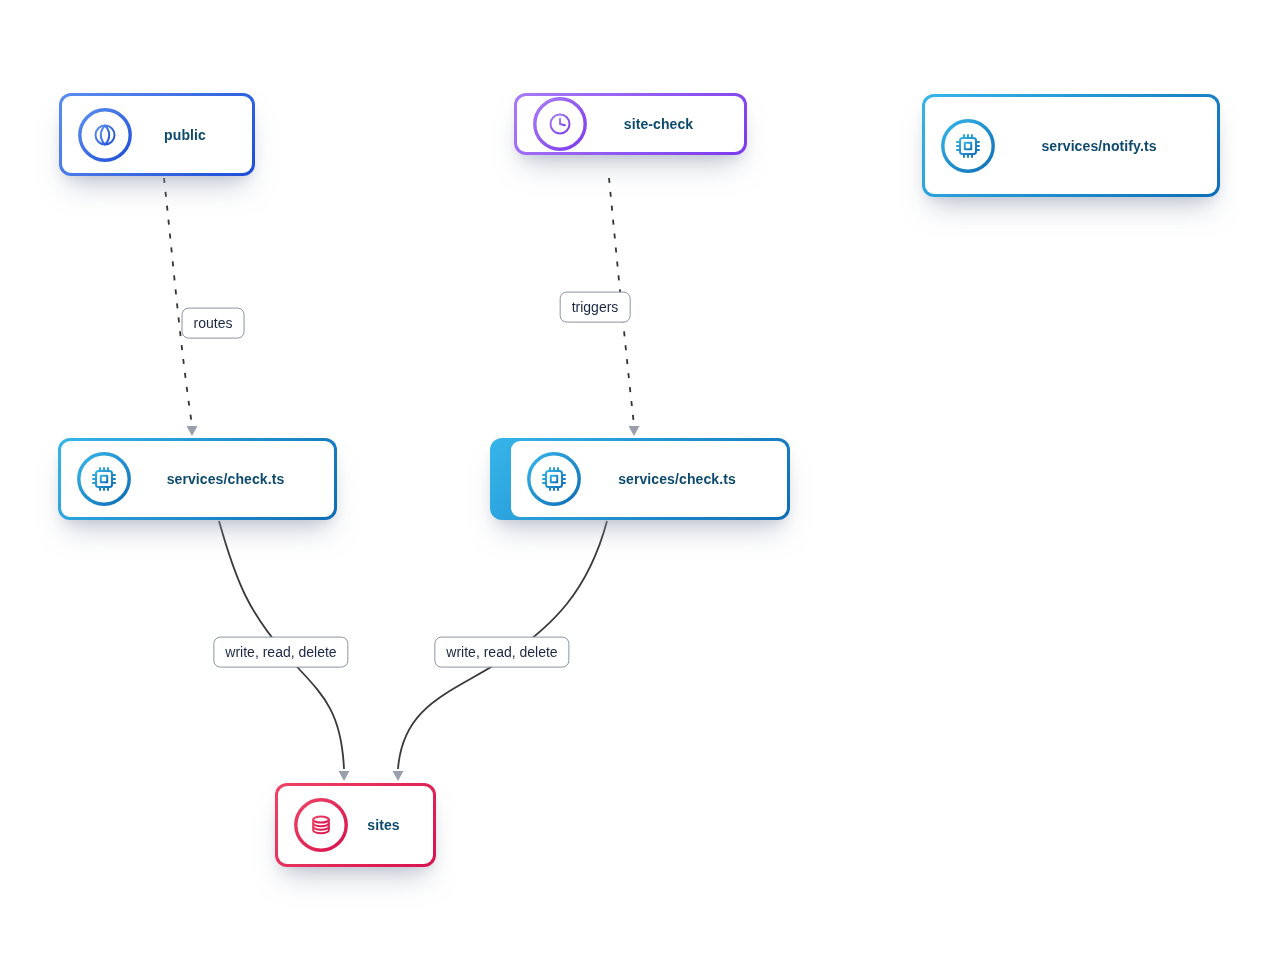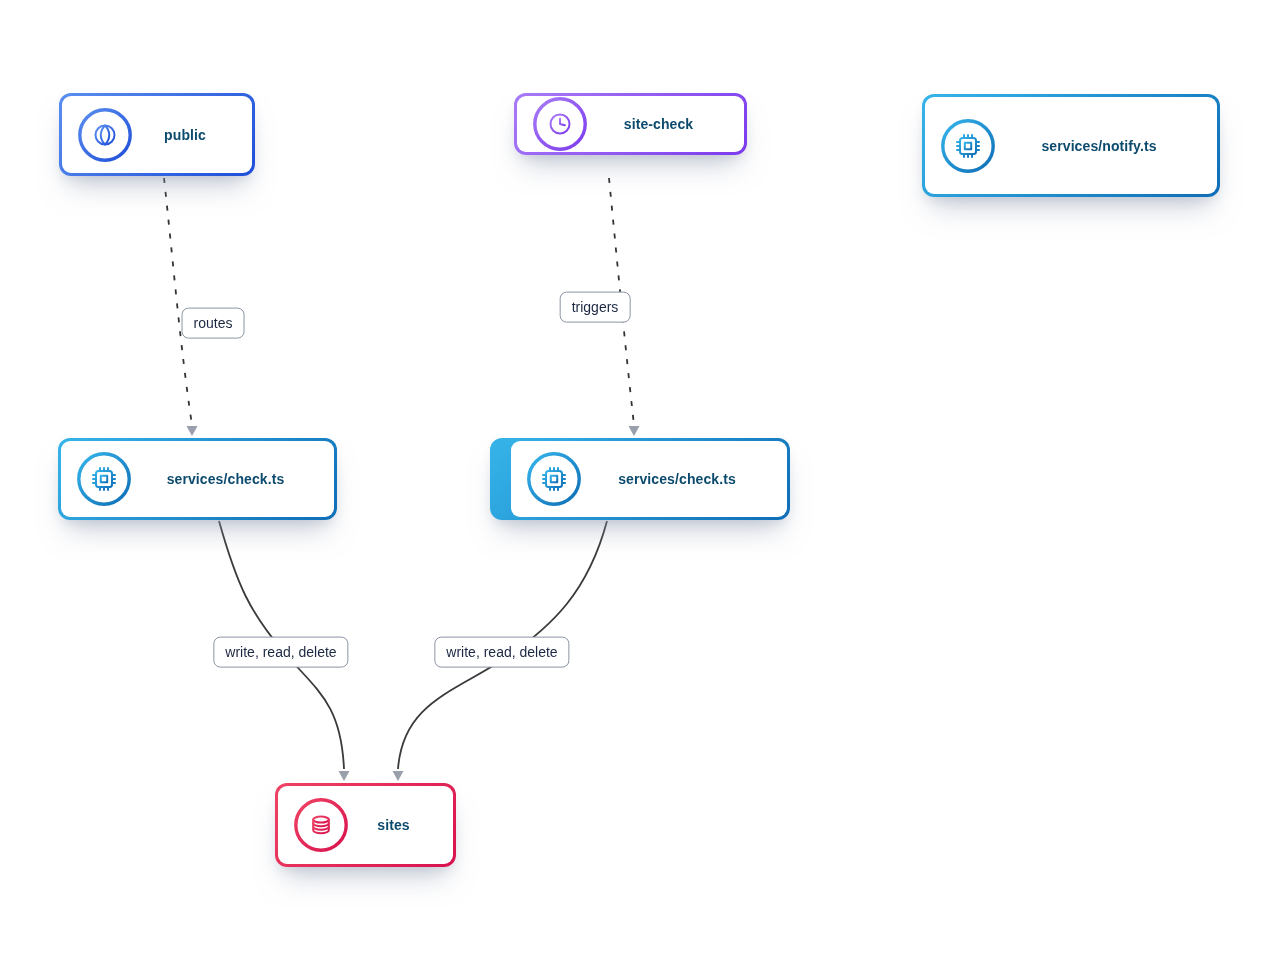--- a/index.html
+++ b/index.html
@@ -204,21 +204,21 @@
             <rect x="4" y="4" width="16" height="16" rx="2.5"></rect>
             <rect x="8.8" y="8.8" width="6.4" height="6.4"></rect>
             <path d="M8 1v3 M12 1v3 M16 1v3 M8 20v3 M12 20v3 M16 20v3 M1 8h3 M1 12h3 M1 16h3 M20 8h3 M20 12h3 M20 16h3"></path>
           </g>
         </svg>
       </span>
       <span class="node-label">services/check.ts</span>
     </div>
   </div>
 
-  <div class="node grad-red" style="left:275px; top:783px; width:181px; height:84px;">
+  <div class="node grad-red" style="left:275px; top:783px; width:161px; height:84px;">
     <div class="node-inner">
       <span class="node-icon">
         <svg width="58" height="58" viewBox="0 0 58 58" fill="none">
           <defs>
               <linearGradient id="lg6" x1="0" y1="0" x2="1" y2="1">
             <stop offset="0" stop-color="#ef4364"></stop>
                 <stop offset="1" stop-color="#d8124e"></stop>
           </linearGradient>
             </defs>
           <circle cx="29" cy="29" r="25.2" stroke="url(#lg6)" stroke-width="3.4"></circle>

